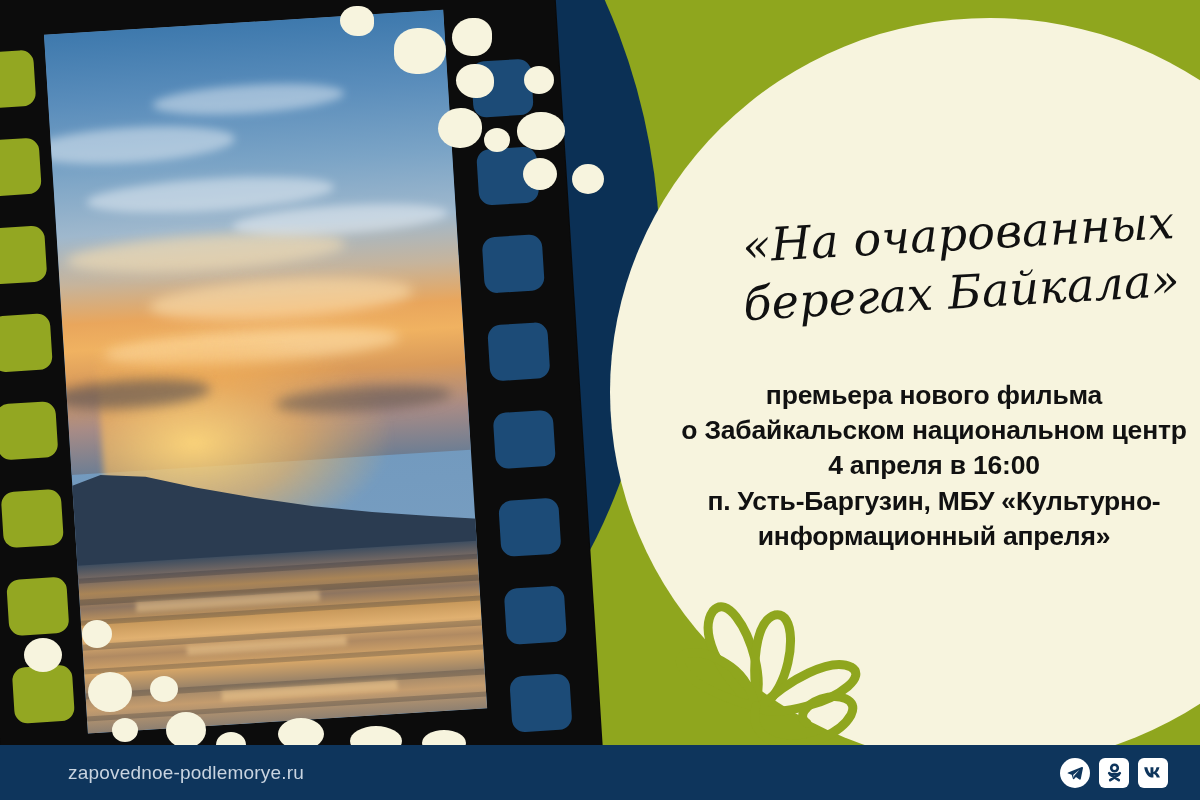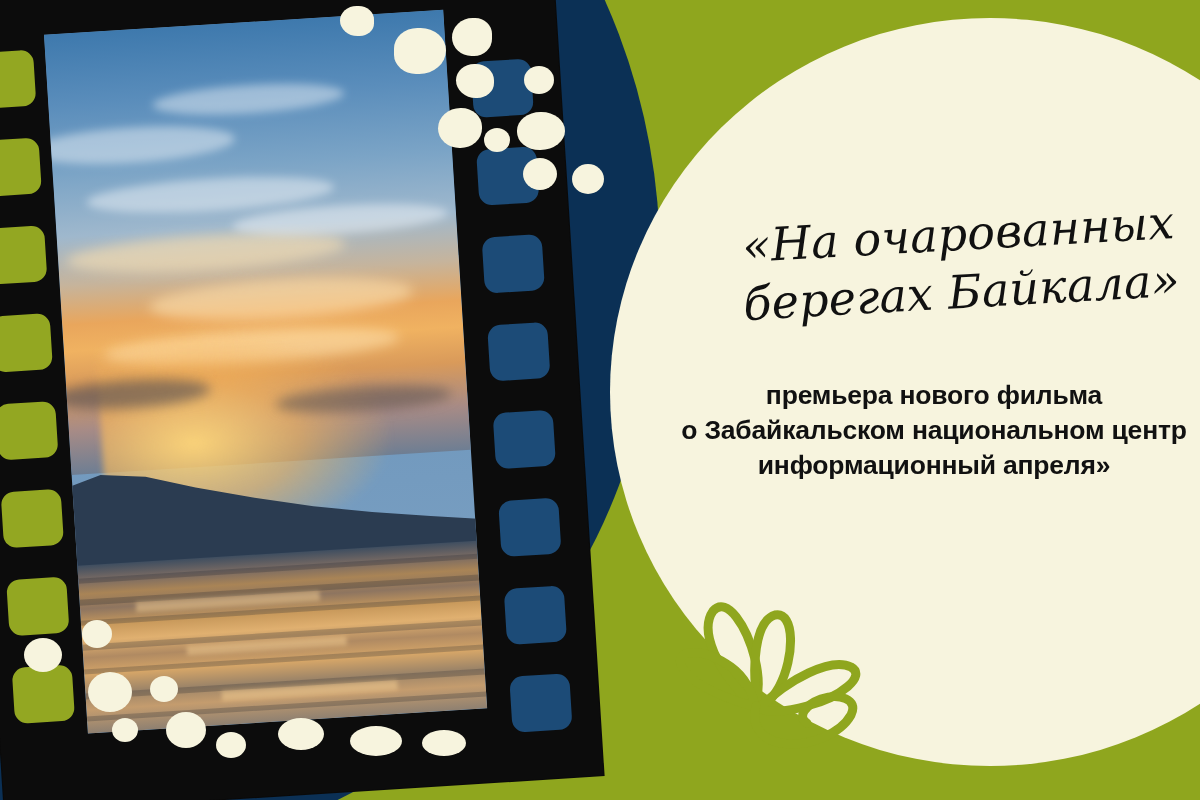--- a/index.html
+++ b/index.html
@@ -219,29 +219,57 @@
   <div class="blob" style="left:422px;top:730px;width:44px;height:26px;border-radius:50%;"></div>
 
   <div class="title-script">
     <div>«На очарованных</div>
     <div>берегах Байкала»</div>
   </div>
 
   <div class="body-block">
     <div>премьера нового фильма</div>
     <div>о Забайкальском национальном центр</div>
+    <div>4 апреля в 16:00</div>
+    <div>п. Усть-Баргузин, МБУ «Культурно-</div>
     <div>информационный апреля»</div>
   </div>
 
   <div class="leaf-logo">
     <svg viewBox="0 0 230 175" width="230" height="175" aria-hidden="true">
       <g fill="none" stroke="#8FA61E" stroke-width="9" stroke-linecap="round" stroke-linejoin="round">
         <path d="M96 128 C 62 96, 44 56, 58 36 C 72 20, 92 52, 100 84 C 104 100, 104 116, 101 128"></path>
         <path d="M103 130 C 96 92, 100 46, 120 40 C 140 36, 140 82, 124 112 C 116 126, 108 133, 103 130"></path>
         <path d="M100 132 C 66 122, 34 108, 26 90 C 20 74, 48 72, 76 92 C 90 102, 98 118, 100 132"></path>
         <path d="M104 133 C 134 104, 176 82, 196 92 C 212 101, 186 122, 152 131 C 130 137, 112 138, 104 133"></path>
         <path d="M101 131 C 96 148, 104 164, 126 168 C 154 173, 186 158, 196 140 C 204 124, 184 118, 166 124 C 150 130, 142 142, 152 148"></path>
       </g>
     </svg>
   </div>
 
+  <div class="footer">
+    <div class="footer-url">zapovednoe-podlemorye.ru</div>
+    <div class="socials">
+
+      <div class="soc round">
+        <svg width="18" height="18" viewBox="0 0 24 24" aria-hidden="true">
+          <path d="M21 4 L2.8 11.2 C2 11.5 2 12.6 2.9 12.8 L7.6 14.2 L9.2 19.6 C9.4 20.3 10.3 20.4 10.8 19.9 L13.3 17.3 L17.9 20.8 C18.6 21.3 19.5 20.9 19.7 20.1 L22.6 5.5 C22.8 4.5 21.9 3.6 21 4 Z M9.5 14.6 L18 7.6 L10.9 15.6 L10.6 18.6 L9.5 14.6 Z" fill="#0E355C"></path>
+        </svg>
+      </div>
+
+      <div class="soc sq">
+        <svg width="17" height="19" viewBox="0 0 17 19" aria-hidden="true">
+          <circle cx="8.5" cy="5" r="3.3" fill="none" stroke="#0E355C" stroke-width="2.6"></circle>
+          <path d="M3.2 10.2 C5 11.8 12 11.8 13.8 10.2" fill="none" stroke="#0E355C" stroke-width="2.6" stroke-linecap="round"></path>
+          <path d="M4.2 17.2 L12.8 11.6 M12.8 17.2 L4.2 11.6" stroke="#0E355C" stroke-width="2.6" stroke-linecap="round"></path>
+        </svg>
+      </div>
+
+      <div class="soc sq">
+        <svg width="20" height="13" viewBox="0 0 20 13" aria-hidden="true">
+          <path d="M1.2 1.2 L4.3 1.2 C4.9 4.3 6.2 6.6 7.5 7.6 L7.5 1.2 L10.4 1.2 L10.4 5.9 C11.7 5.5 13 3.7 13.5 1.2 L16.4 1.2 C16 3.6 14.7 5.6 13.4 6.4 C14.7 7.1 16.2 9 16.9 11.5 L13.7 11.5 C13.2 9.6 12 8.1 10.4 7.8 L10.4 11.5 L9.9 11.5 C5.6 11.5 2.4 8.2 1.2 1.2 Z" fill="#0E355C"></path>
+        </svg>
+      </div>
+
+    </div>
+  </div>
 
 </div>
 
 </body></html>

